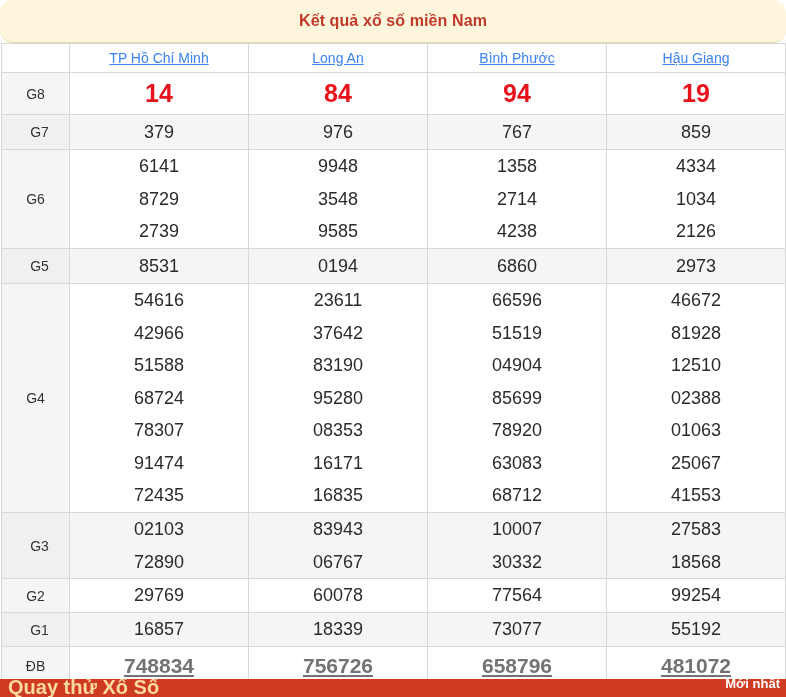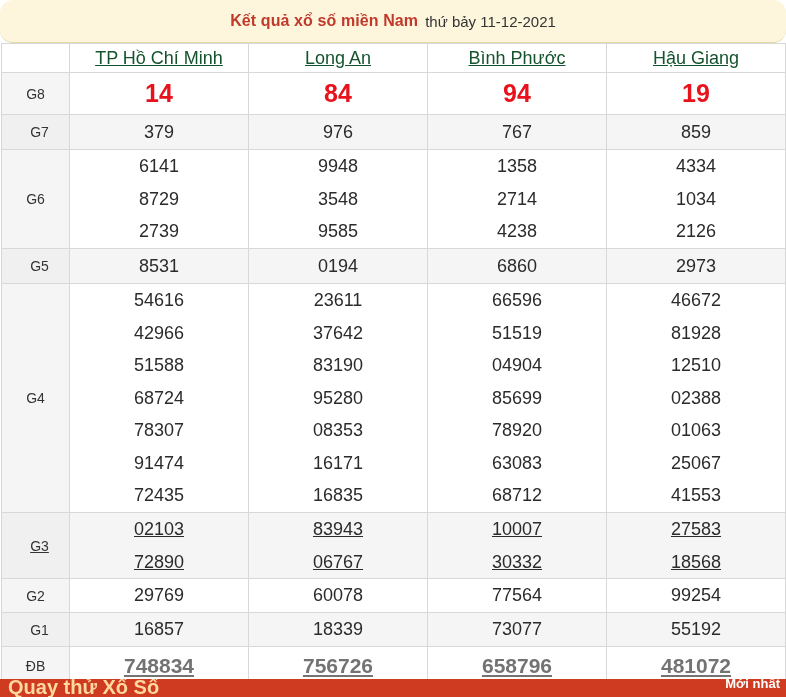--- a/index.html
+++ b/index.html
@@ -56,22 +56,22 @@
     vertical-align: middle;
     padding: 0;
     font-weight: normal;
   }
   col.prize-col { width: 68px; }
   col.prov-col  { width: 179px; }
 
   thead th {
     height: 28px;
     background: #ffffff;
-    color: #14532d;
-    font-size: 18px;
+    color: #3b82f6;
+    font-size: 14px;
     text-decoration: underline;
   }
   th.corner {
     background: #ffffff;
   }
   td.prize-label {
     background: #f5f5f5;
     color: #333333;
     font-size: 14px;
   }
@@ -95,21 +95,21 @@
     color: #737373;
     font-weight: bold;
     font-size: 21px;
     text-decoration: underline;
   }
   tr.g8 td { height: 41px; }
   tr.g7 td { height: 34px; }
   tr.g6 td { height: 98px; }
   tr.g5 td { height: 34px; }
   tr.g4 td { height: 228px; }
-  tr.g3 td { height: 65px; text-decoration: underline; }
+  tr.g3 td { height: 65px; }
   tr.g2 td { height: 33px; }
   tr.g1 td { height: 33px; }
   tr.db td { height: 38px; }
 
   
   .bottom-strip {
     position: absolute;
     left: 0;
     bottom: 0;
     width: 786px;
@@ -136,21 +136,20 @@
     white-space: nowrap;
   }
 </style>
 </head>
 <body>
 
 <div class="page">
 
   <div class="banner">
     <span class="banner-title">Kết quả xổ số miền Nam</span>
-    <span class="banner-date">thứ bảy 11-12-2021</span>
   </div>
 
   <table class="results">
     <colgroup>
       <col class="prize-col">
       <col class="prov-col">
       <col class="prov-col">
       <col class="prov-col">
       <col class="prov-col">
     </colgroup>

